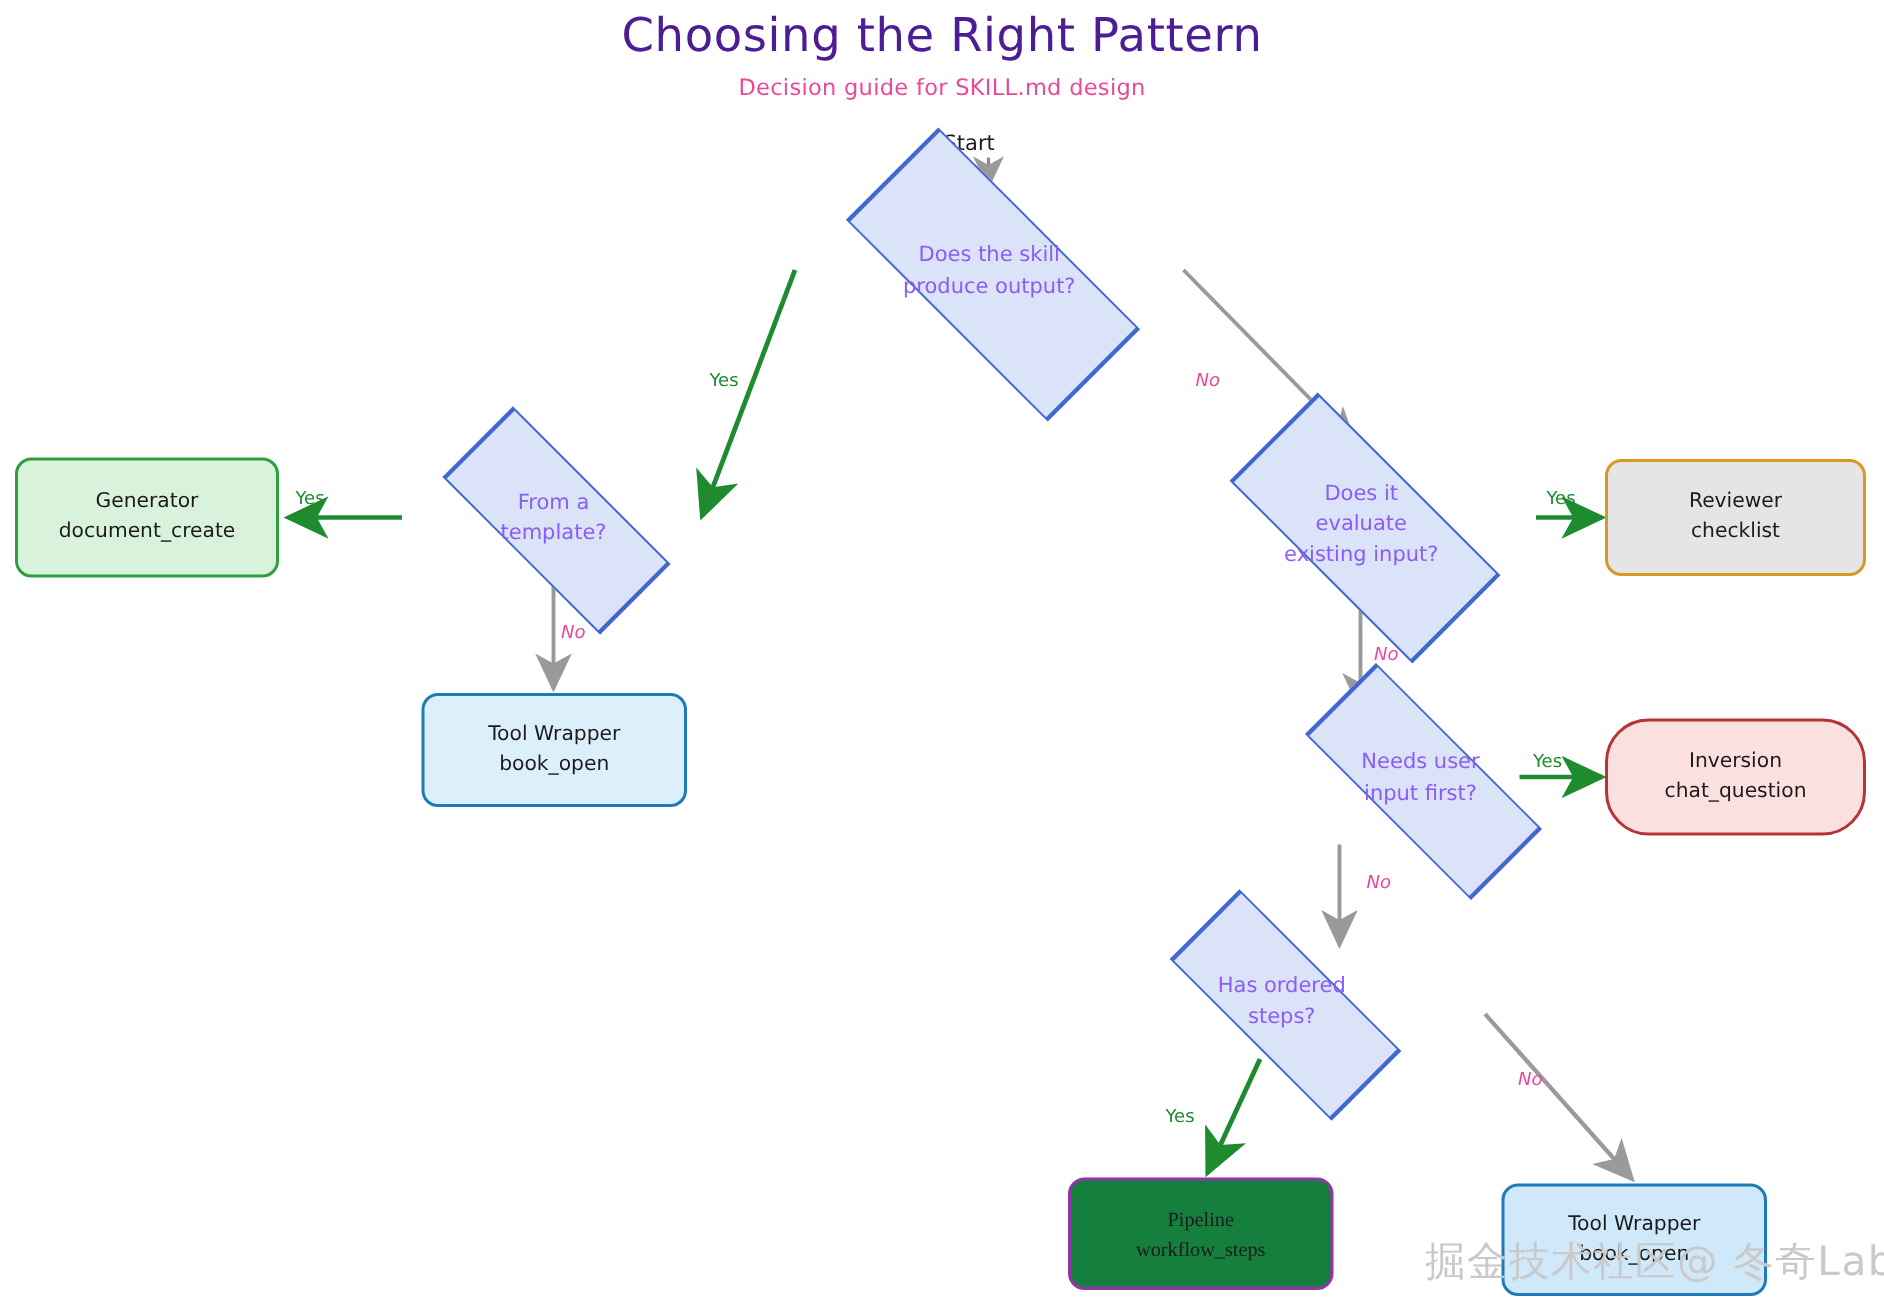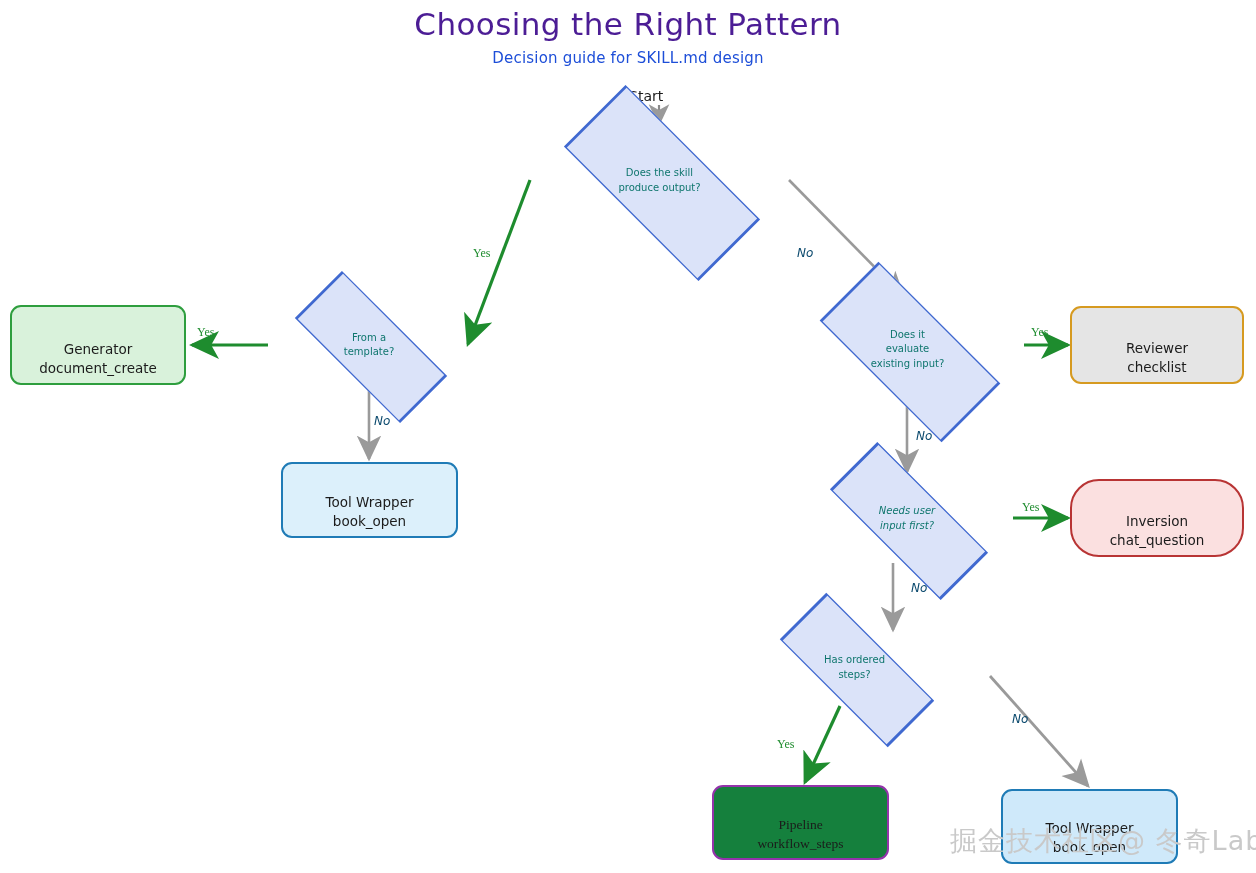--- a/index.html
+++ b/index.html
@@ -33,31 +33,31 @@
   .chart-title {
     font-family: "DejaVu Sans", sans-serif;
     font-size: 31px;
     color: #4c1d95;
     letter-spacing: 0.4px;
     font-weight: 400;
   }
   .chart-subtitle {
     font-family: "DejaVu Sans", sans-serif;
     font-size: 15px;
-    color: #1d4ed8;
+    color: #ec4899;
     margin-top: 7px;
     letter-spacing: 0.2px;
   }
 
   
   .node {
     position: absolute;
     box-sizing: border-box;
     display: flex;
-    align-items: flex-end;
+    align-items: center;
     justify-content: center;
     text-align: center;
     line-height: 1.45;
     font-size: 13.5px;
     color: #1b1b1b;
     font-family: "DejaVu Sans", sans-serif;
   }
 
   .rect-node {
     border-radius: 11px;
@@ -81,37 +81,37 @@
   .diamond-label {
     position: absolute;
     left: 0;
     top: 0;
     width: 100%;
     height: 100%;
     display: flex;
     align-items: center;
     justify-content: center;
     text-align: center;
-    font-size: 10px;
+    font-size: 14px;
     line-height: 1.45;
-    color: #0f766e;
+    color: #8b5cf6;
     font-family: "DejaVu Sans", sans-serif;
     white-space: pre-line;
   }
 
   .edge-label {
     position: absolute;
     font-size: 12px;
     font-family: "DejaVu Sans", sans-serif;
     font-style: italic;
     pointer-events: none;
     white-space: nowrap;
   }
-  .edge-label.yes { color: #1e8c2e; font-style: normal; font-family: Liberation Serif, serif; }
-  .edge-label.no  { color: #0c4a6e; }
+  .edge-label.yes { color: #1e8c2e; font-style: normal; }
+  .edge-label.no  { color: #ec4899; }
 
   .start-label {
     position: absolute;
     font-size: 14px;
     color: #1b1b1b;
     font-family: "DejaVu Sans", sans-serif;
   }
 
   .watermark {
     position: absolute;
@@ -207,21 +207,21 @@
 </div>
 
 <div class="node rect-node" style="left:1070px; top:306px; width:174px; height:78px;
             background:#e5e5e5; border-color:#d69a20;">
   <div>
     <span class="node-line">Reviewer</span>
     <span class="node-line">checklist</span>
   </div>
 </div>
 
-<div class="diamond-wrap" style="left:800px; top:473px; width:214px; height:91px;font-style:italic;">
+<div class="diamond-wrap" style="left:840px; top:473px; width:214px; height:91px;">
   <div class="diamond-shape" style="width:104px; height:104px; margin-left:-52px; margin-top:-52px;
               transform: rotate(45deg) scaleX(1.45) scaleY(0.62);"></div>
   <div class="diamond-label">Needs user
 input first?</div>
 </div>
 
 <div class="node rect-node" style="left:1070px; top:479px; width:174px; height:78px;
             background:#fbe0e0; border-color:#b83434;border-radius:29px;">
   <div>
     <span class="node-line">Inversion</span>

